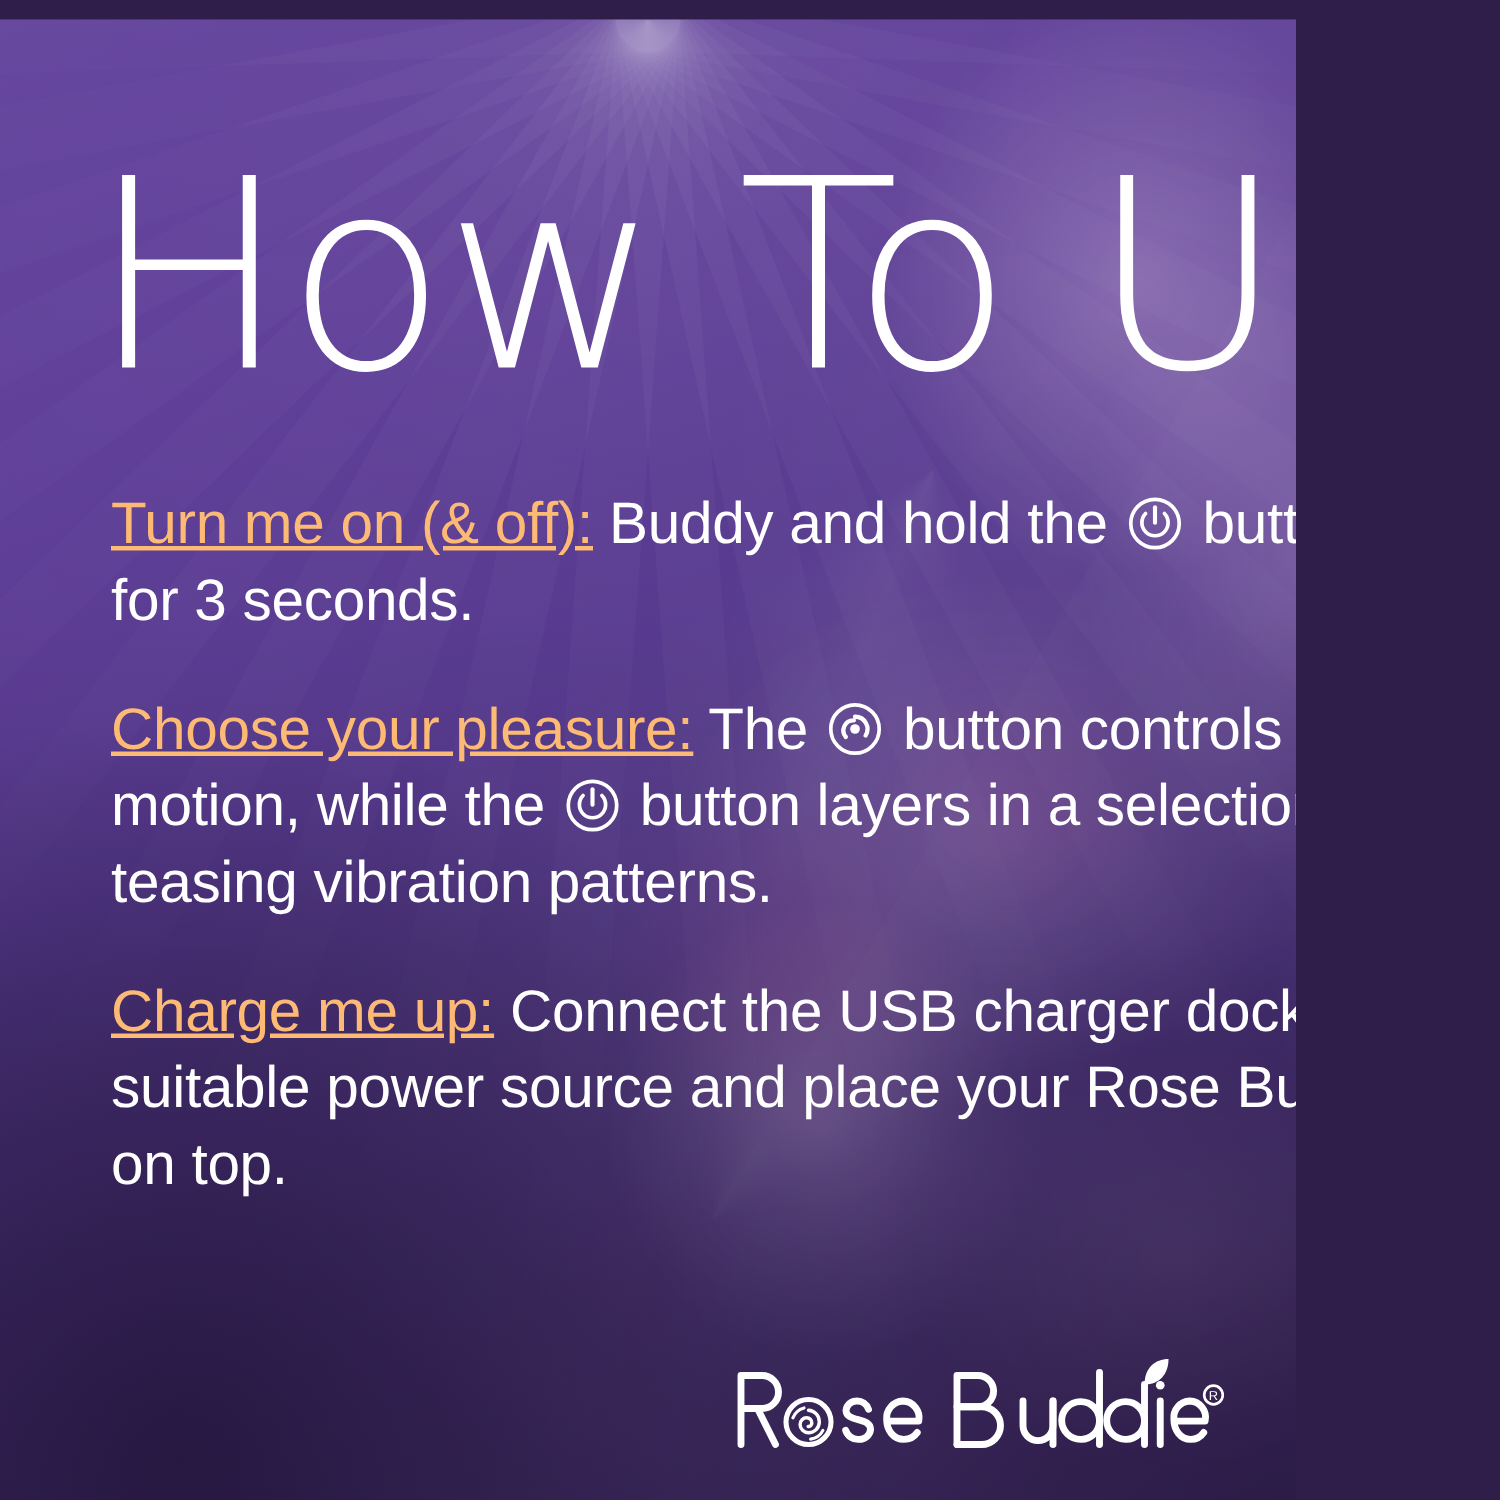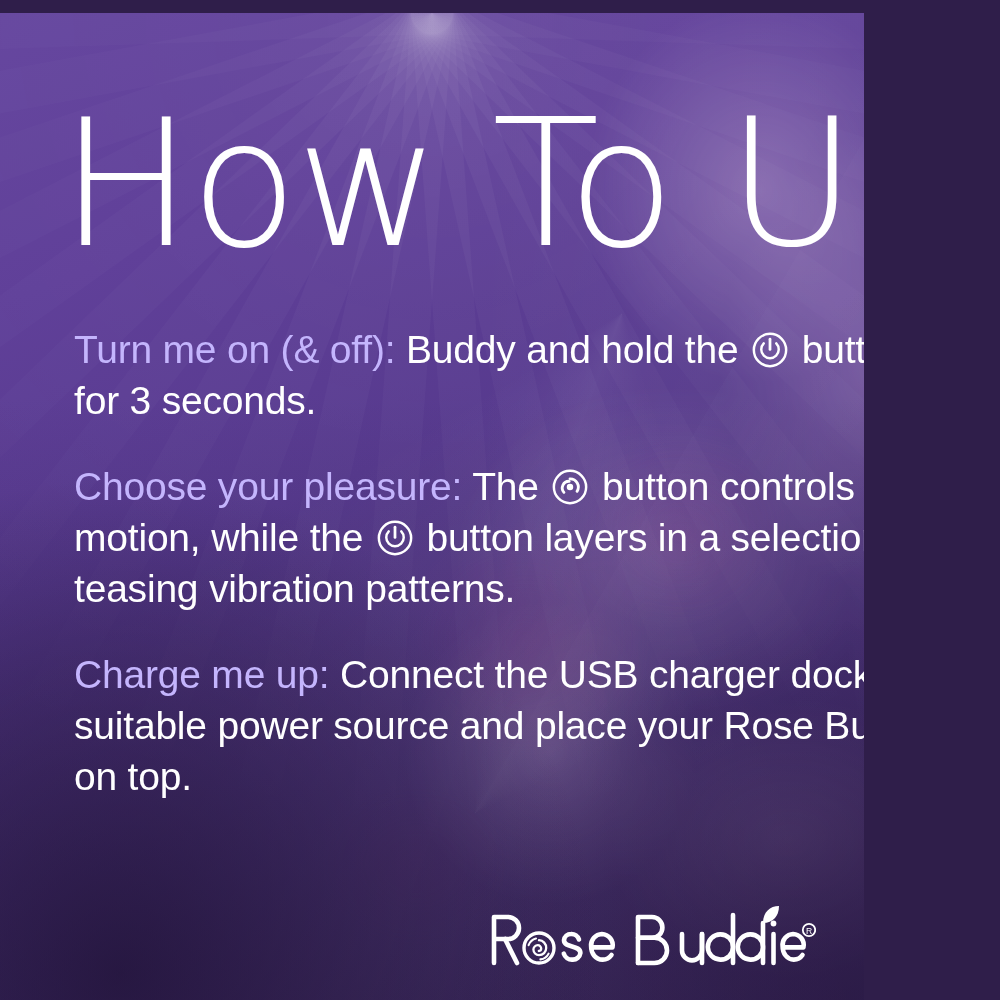--- a/index.html
+++ b/index.html
@@ -129,21 +129,22 @@
     line-height:1.30;
     color:#ffffff;
     font-weight:400;
     margin-bottom:36px;
     font-family:"Liberation Sans", sans-serif;
     letter-spacing:-.2px;
   }
   .para:last-child { margin-bottom:0; }
 
   .para .lead {
-    color:#c4b5fd;
+    color:#fdba74;
+    text-decoration:underline;
   }
 
   
   .glyph {
     display:inline-block;
     vertical-align:-6px;
     width:38px; height:38px;
     margin:0 2px;
   }
   .glyph svg { display:block; width:38px; height:38px; }

